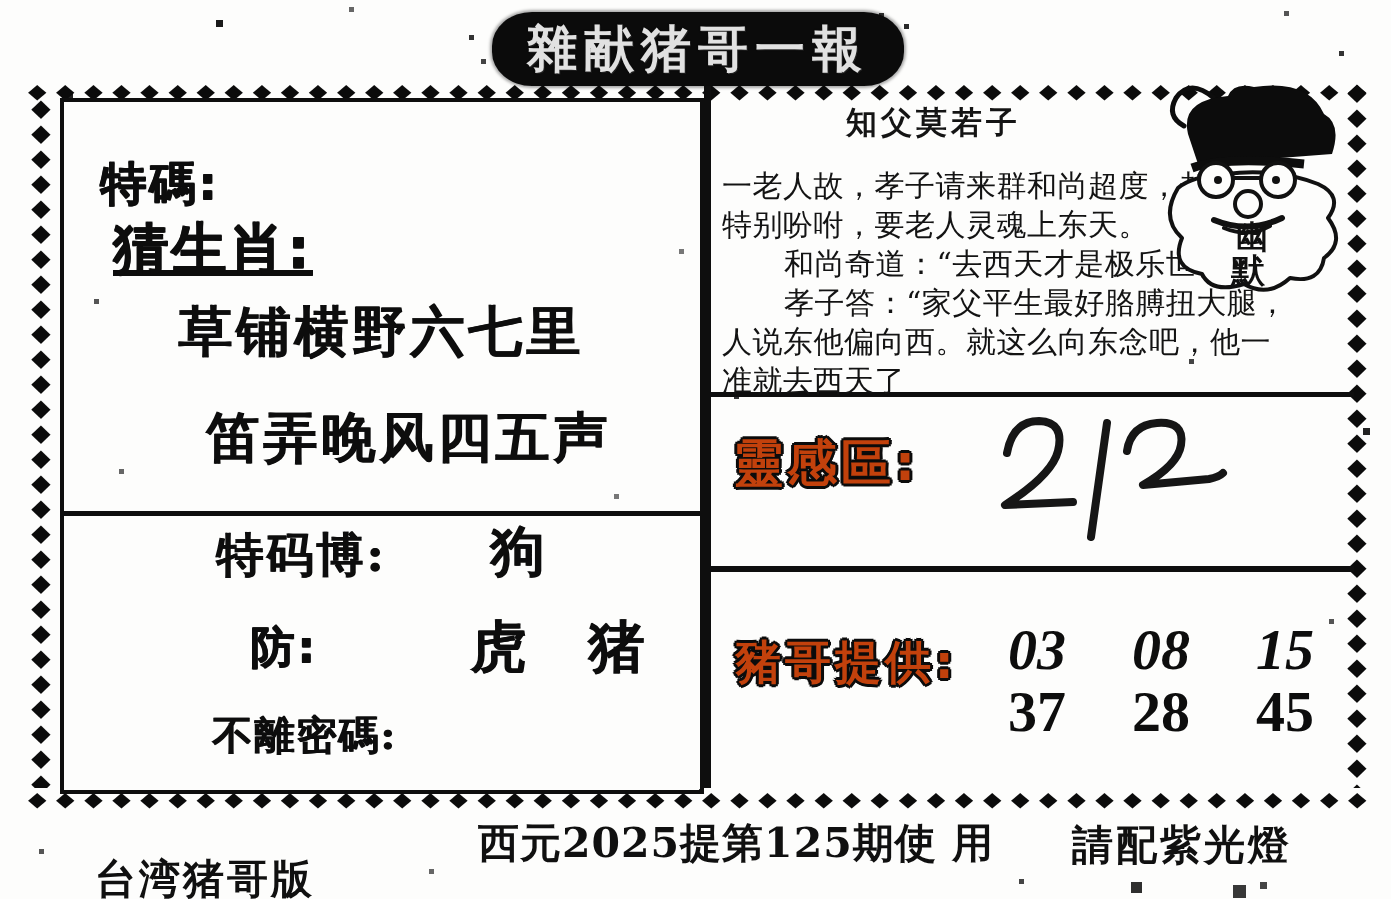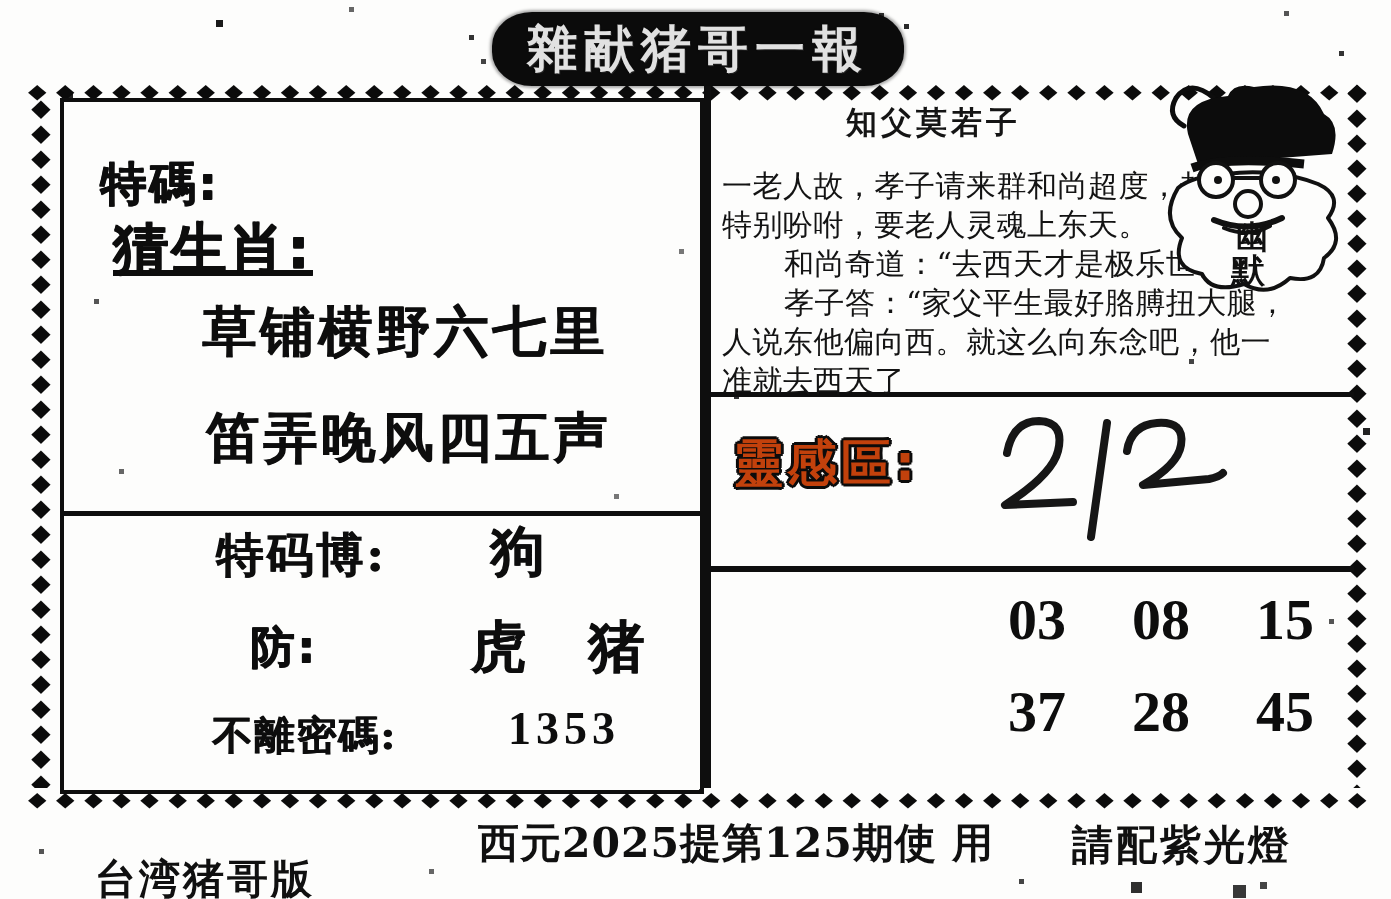--- a/index.html
+++ b/index.html
@@ -147,32 +147,31 @@
   </div>
 
   <div class="left-box">
     <div class="left-divider"></div>
   </div>
 
   <span class="abs heavy-label" style="left:100px;top:126px;font-size:46px;margin-top:27px;">特碼:</span>
 
   <span class="abs heavy-label" style="left:113px;top:212px;font-size:55px;text-decoration:underline;">猜生肖:</span>
 
-  <span class="abs big-serif" style="left:202px;top:296px;font-size:54px;letter-spacing:4px;">草铺横野六七里</span>
+  <span class="abs big-serif" style="left:178px;top:296px;font-size:54px;letter-spacing:4px;">草铺横野六七里</span>
   <span class="abs big-serif" style="left:205px;top:402px;font-size:54px;letter-spacing:4px;">笛弄晚风四五声</span>
 
   <span class="abs big-serif" style="left:172px;top:524px;font-size:47px;letter-spacing:3px;margin-left:44px;">特码博:</span>
   <span class="abs big-serif" style="left:490px;top:516px;font-size:54px;">狗</span>
 
   <span class="abs heavy-label" style="left:250px;top:618px;font-size:44px;">防:</span>
   <span class="abs big-serif" style="left:470px;top:610px;font-size:56px;">虎</span>
   <span class="abs big-serif" style="left:588px;top:610px;font-size:56px;">猪</span>
 
   <span class="abs big-serif" style="left:212px;top:708px;font-size:40px;letter-spacing:2px;">不離密碼:</span>
-  <span class="abs num" style="left:508px;top:702px;font-size:46px;letter-spacing:5px;">1353</span>
 
   <div class="v-divider"></div>
   <div class="r-div1"></div>
   <div class="r-div2"></div>
 
   <span class="abs story-title" style="left:846px;top:102px;">知父莫若子</span>
   <div class="abs story-lines" style="left:722px;top:166px;">
     <span class="line">一老人故，孝子请来群和尚超度，却有个</span>
     <span class="line">特别吩咐，要老人灵魂上东天。</span>
     <span class="line indent">和尚奇道：“去西天才是极乐世界。”</span>
@@ -198,21 +197,22 @@
     <text x="92" y="206" font-size="34" font-weight="bold" fill="#101010" text-anchor="middle" font-family="'DejaVu Sans', sans-serif">默</text>
   </svg>
 
   <span class="abs bubble" style="left:733px;top:430px;font-size:50px;">靈感區:</span>
   <svg class="abs" style="left:965px;top:405px;" width="280" height="150" viewBox="0 0 280 150" aria-label="2|2">
     <path d="M42,48 Q48,16 74,16 Q100,17 93,46 Q87,70 40,100 L108,97" fill="none" stroke="#161616" stroke-width="8" stroke-linecap="round" stroke-linejoin="round"></path>
     <path d="M142,18 L126,132" fill="none" stroke="#161616" stroke-width="8" stroke-linecap="round"></path>
     <path d="M162,46 Q166,20 192,18 Q220,16 216,40 Q213,60 178,80 L244,74 Q254,72 258,68" fill="none" stroke="#161616" stroke-width="8" stroke-linecap="round" stroke-linejoin="round"></path>
   </svg>
 
-  <div class="num-row" style="top:586px;">
+  <span class="abs bubble" style="left:735px;top:632px;font-size:46px;">豬哥提供:</span>
+  <div class="num-row" style="top:616px;font-style:italic;">
     <span class="num">03</span>
     <span class="num">08</span>
     <span class="num">15</span>
   </div>
   <div class="num-row" style="top:678px;">
     <span class="num">37</span>
     <span class="num">28</span>
     <span class="num">45</span>
   </div>
 

